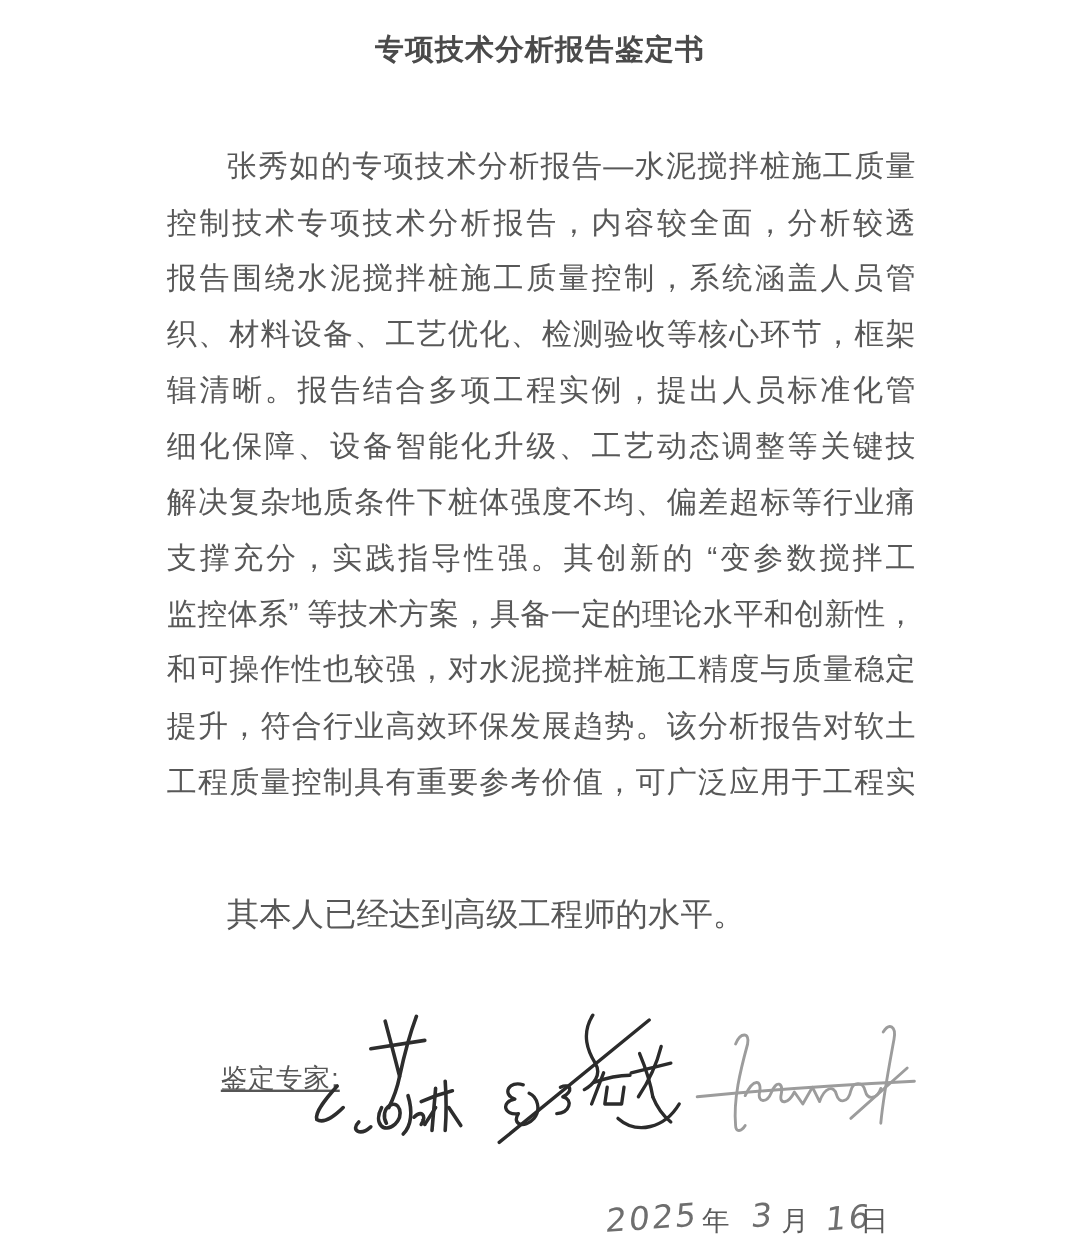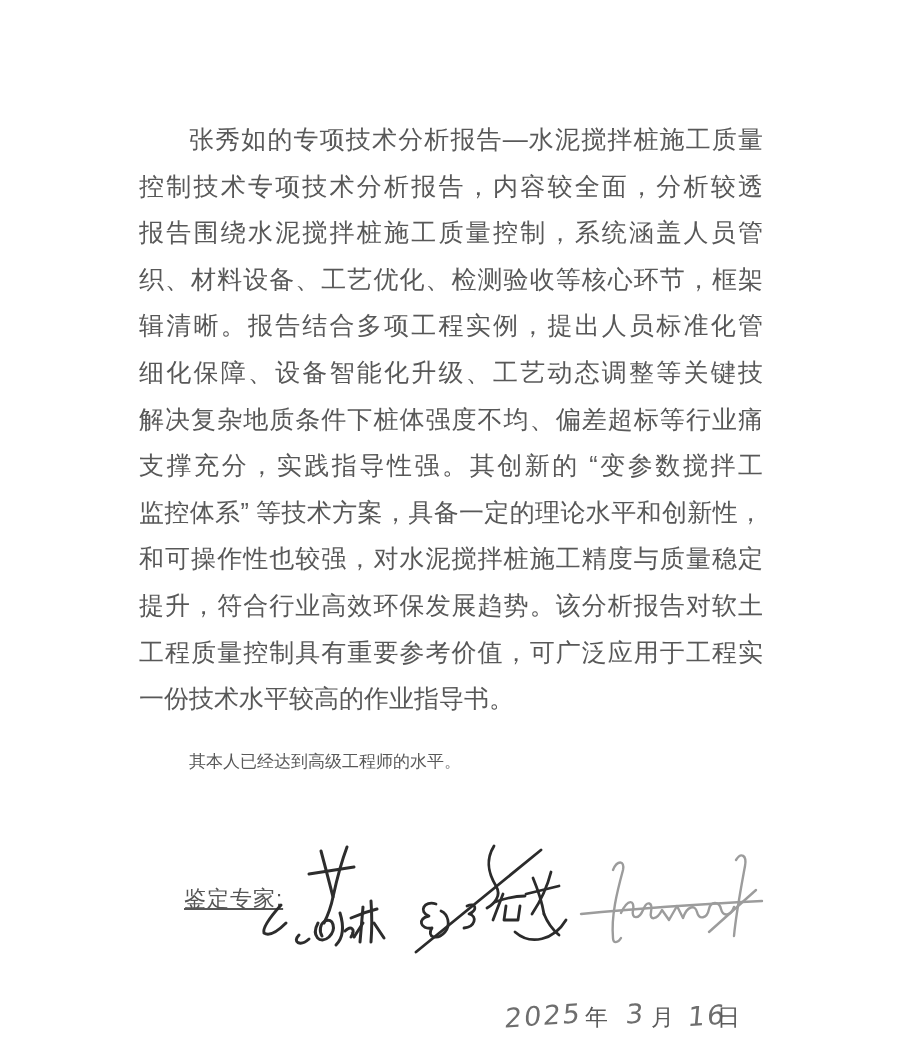--- a/index.html
+++ b/index.html
@@ -26,21 +26,21 @@
   .bline {
     height:46.6px; line-height:46.6px;
     text-align:justify; text-align-last:justify;
     overflow:hidden; white-space:normal;
   }
   .bline.first { text-indent:50px; }
   .bline.last  { text-align-last:left; }
 
   .para2 {
     position:absolute; left:139px; top:747px; width:624px;
-    font-size:17px; color:#585858; line-height:30px;
+    font-size:27px; color:#585858; line-height:30px;
     text-indent:50px;
   }
 
   .experts-label {
     position:absolute; left:184px; top:884px;
     font-size:22px; color:#565656; letter-spacing:1px;text-decoration:underline;
   }
 
   .sig { position:absolute; }
   .sig path {
@@ -69,35 +69,35 @@
   .d-month { left:626px; top:998px; }
   .d-monthl{ left:651px; top:1002px; }
   .d-day   { left:688px; top:1000px; }
   .d-dayl  { left:717px; top:1002px; }
 </style>
 </head>
 <body>
 
 <div class="page">
 
+  <div class="doc-title">专项技术分析报告鉴定书</div>
 
   <div class="para1">
     <div class="bline first">张秀如的专项技术分析报告—水泥搅拌桩施工质量的关键</div>
     <div class="bline">控制技术专项技术分析报告，内容较全面，分析较透彻。该分析</div>
     <div class="bline">报告围绕水泥搅拌桩施工质量控制，系统涵盖人员管理、施工组</div>
     <div class="bline">织、材料设备、工艺优化、检测验收等核心环节，框架完整、逻</div>
     <div class="bline">辑清晰。报告结合多项工程实例，提出人员标准化管控、材料精</div>
     <div class="bline">细化保障、设备智能化升级、工艺动态调整等关键技术，针对性</div>
     <div class="bline">解决复杂地质条件下桩体强度不均、偏差超标等行业痛点，数据</div>
     <div class="bline">支撑充分，实践指导性强。其创新的 “变参数搅拌工艺”“智能化</div>
     <div class="bline">监控体系” 等技术方案，具备一定的理论水平和创新性，实践性</div>
     <div class="bline">和可操作性也较强，对水泥搅拌桩施工精度与质量稳定性有显著</div>
     <div class="bline">提升，符合行业高效环保发展趋势。该分析报告对软土地基加固</div>
     <div class="bline">工程质量控制具有重要参考价值，可广泛应用于工程实践中，是</div>
-    <div class="bline last">一份技术水平较高的作业指导书。</div>
   </div>
 
   <div class="para2">其本人已经达到高级工程师的水平。</div>
 
   <div class="experts-label">鉴定专家:</div>
 
   <svg class="sig dark" style="left:250px; top:843px;" width="150" height="108" viewBox="0 0 150 108">
     <path d="M71 8 C75 23 79 38 83 54 C86 40 91 20 97 4"></path>
     <path d="M83 54 C81 64 78 72 74 80"></path>
     <path d="M59 31 L104 24"></path>

